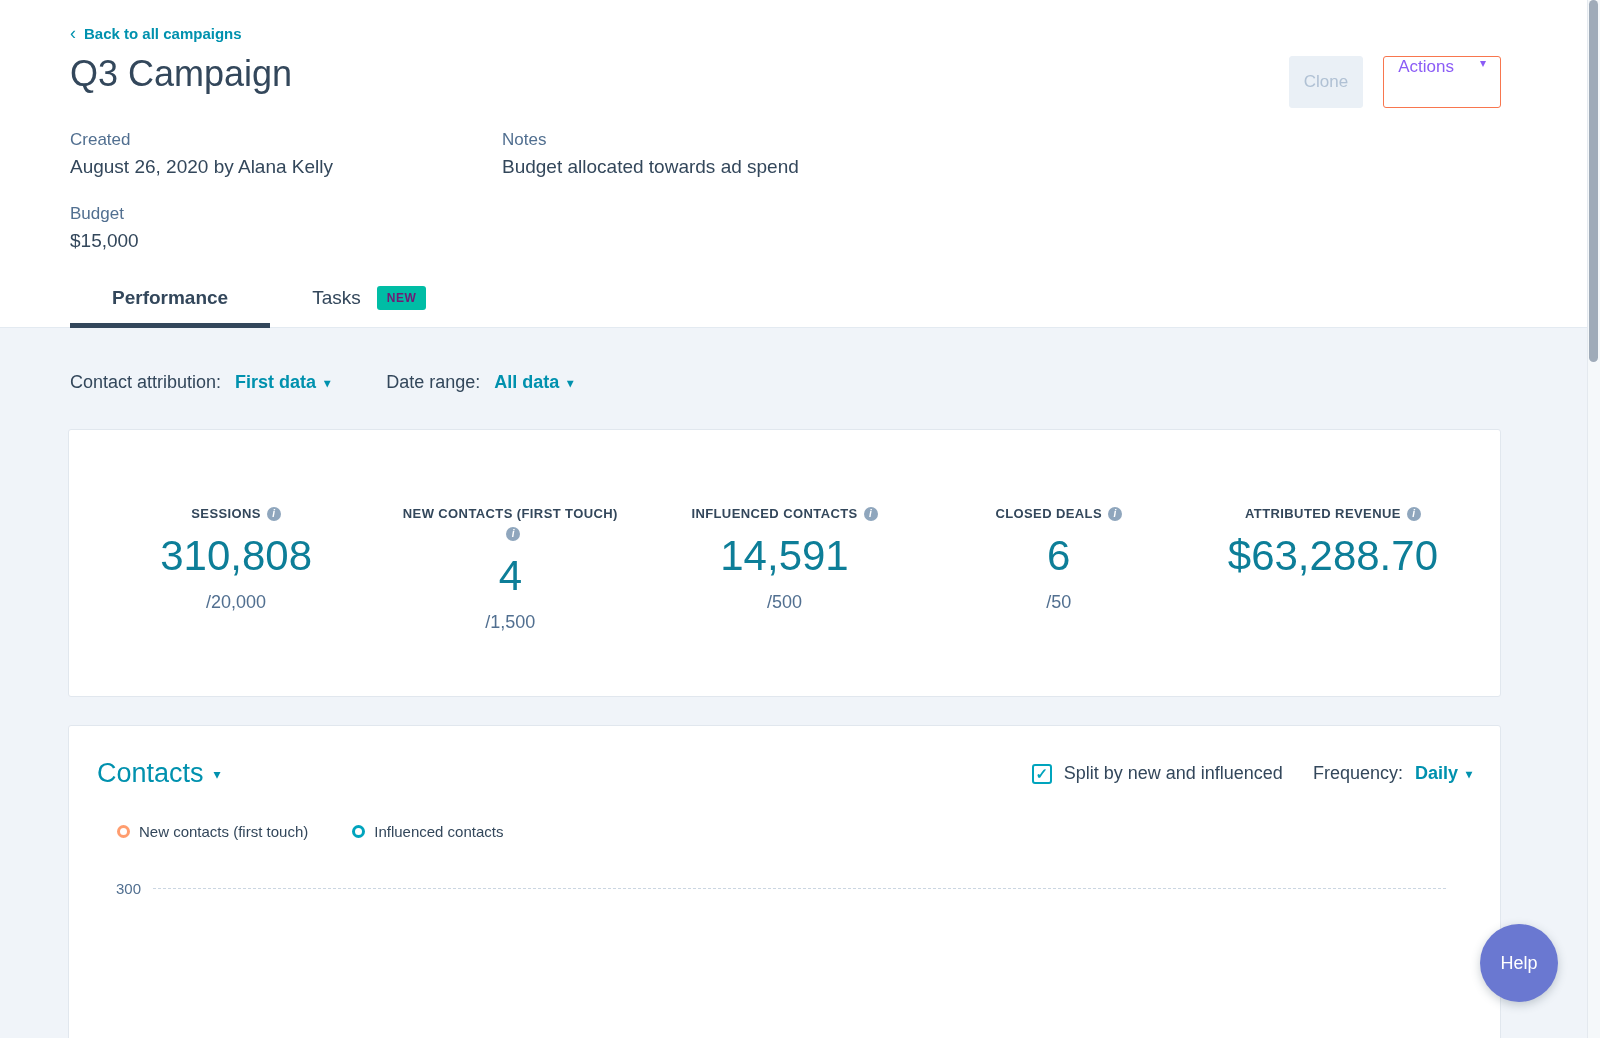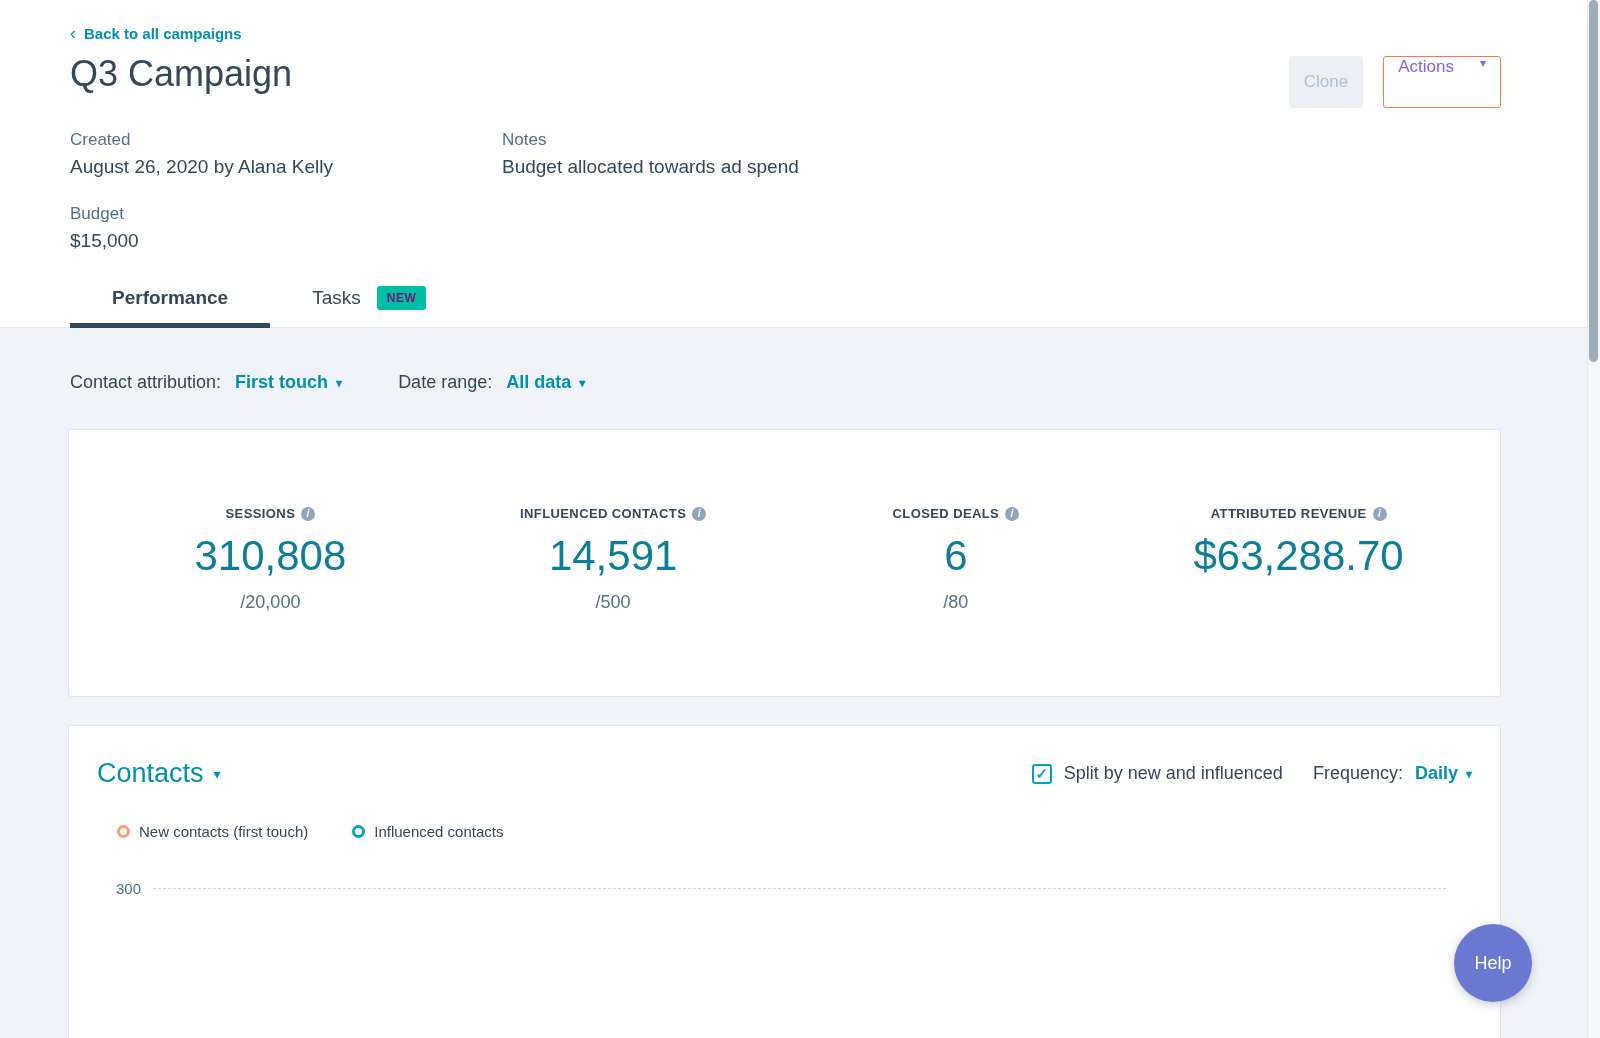--- a/index.html
+++ b/index.html
@@ -108,21 +108,21 @@
   .legend { display:flex; gap:44px; margin-top:34px; padding-left:20px; }
   .legend-item { display:flex; align-items:center; gap:9px; font-size:15px; color:#33475b; cursor:pointer; }
   .ring { width:13px; height:13px; border-radius:50%; border:3px solid; background:#fff; }
 
   .axis-row { display:flex; align-items:center; margin-top:40px; padding-right:26px; }
   .axis-tick { width:44px; text-align:right; font-size:15px; color:#516f90; margin-right:12px; }
   .axis-line { flex:1; border-top:1px dashed #cbd6e2; height:0; }
 
   
   .help-btn {
-    position:absolute; right:68px; bottom:36px;
+    position:absolute; right:42px; bottom:36px;
     width:78px; height:78px; border-radius:50%; border:none;
     background:#6a78d1; color:#ffffff; font-size:18px;
     font-family:"Liberation Sans", sans-serif;
     cursor:pointer; box-shadow:0 3px 10px rgba(45,62,80,.25);
   }
   .scrollbar-track {
     position:absolute; top:0; right:0; width:13px; height:1038px;
     background:#f5f8fa; border-left:1px solid #e4e9ef;
   }
   .scrollbar-thumb {
@@ -176,46 +176,51 @@
         <span class="badge">NEW</span>
       </div>
     </nav>
   </header>
 
   <div class="body-section">
 
     <div class="filters-bar">
       <span class="filter-label">Contact attribution:</span>
       <span class="filter-value">
-        <span>First touch</span>
+        <span>First data</span>
         <span class="teal-caret">▾</span>
       </span>
       <span class="filter-gap"></span>
       <span class="filter-label">Date range:</span>
       <span class="filter-value">
         <span>All data</span>
         <span class="teal-caret">▾</span>
       </span>
     </div>
 
     <section class="card stats-card">
       <div class="stat">
         <div class="stat-label"><span>SESSIONS</span><span class="info-icon">i</span></div>
         <div class="stat-value">310,808</div>
         <div class="stat-target">/20,000</div>
       </div>
       <div class="stat">
+        <div class="stat-label"><span>NEW CONTACTS (FIRST TOUCH)</span><span class="info-icon">i</span></div>
+        <div class="stat-value">4</div>
+        <div class="stat-target">/1,500</div>
+      </div>
+      <div class="stat">
         <div class="stat-label"><span>INFLUENCED CONTACTS</span><span class="info-icon">i</span></div>
         <div class="stat-value">14,591</div>
         <div class="stat-target">/500</div>
       </div>
       <div class="stat">
         <div class="stat-label"><span>CLOSED DEALS</span><span class="info-icon">i</span></div>
         <div class="stat-value">6</div>
-        <div class="stat-target">/80</div>
+        <div class="stat-target">/50</div>
       </div>
       <div class="stat">
         <div class="stat-label"><span>ATTRIBUTED REVENUE</span><span class="info-icon">i</span></div>
         <div class="stat-value">$63,288.70</div>
         <div class="stat-target"></div>
       </div>
     </section>
 
     <section class="card contacts-card">
       <div class="contacts-header">

